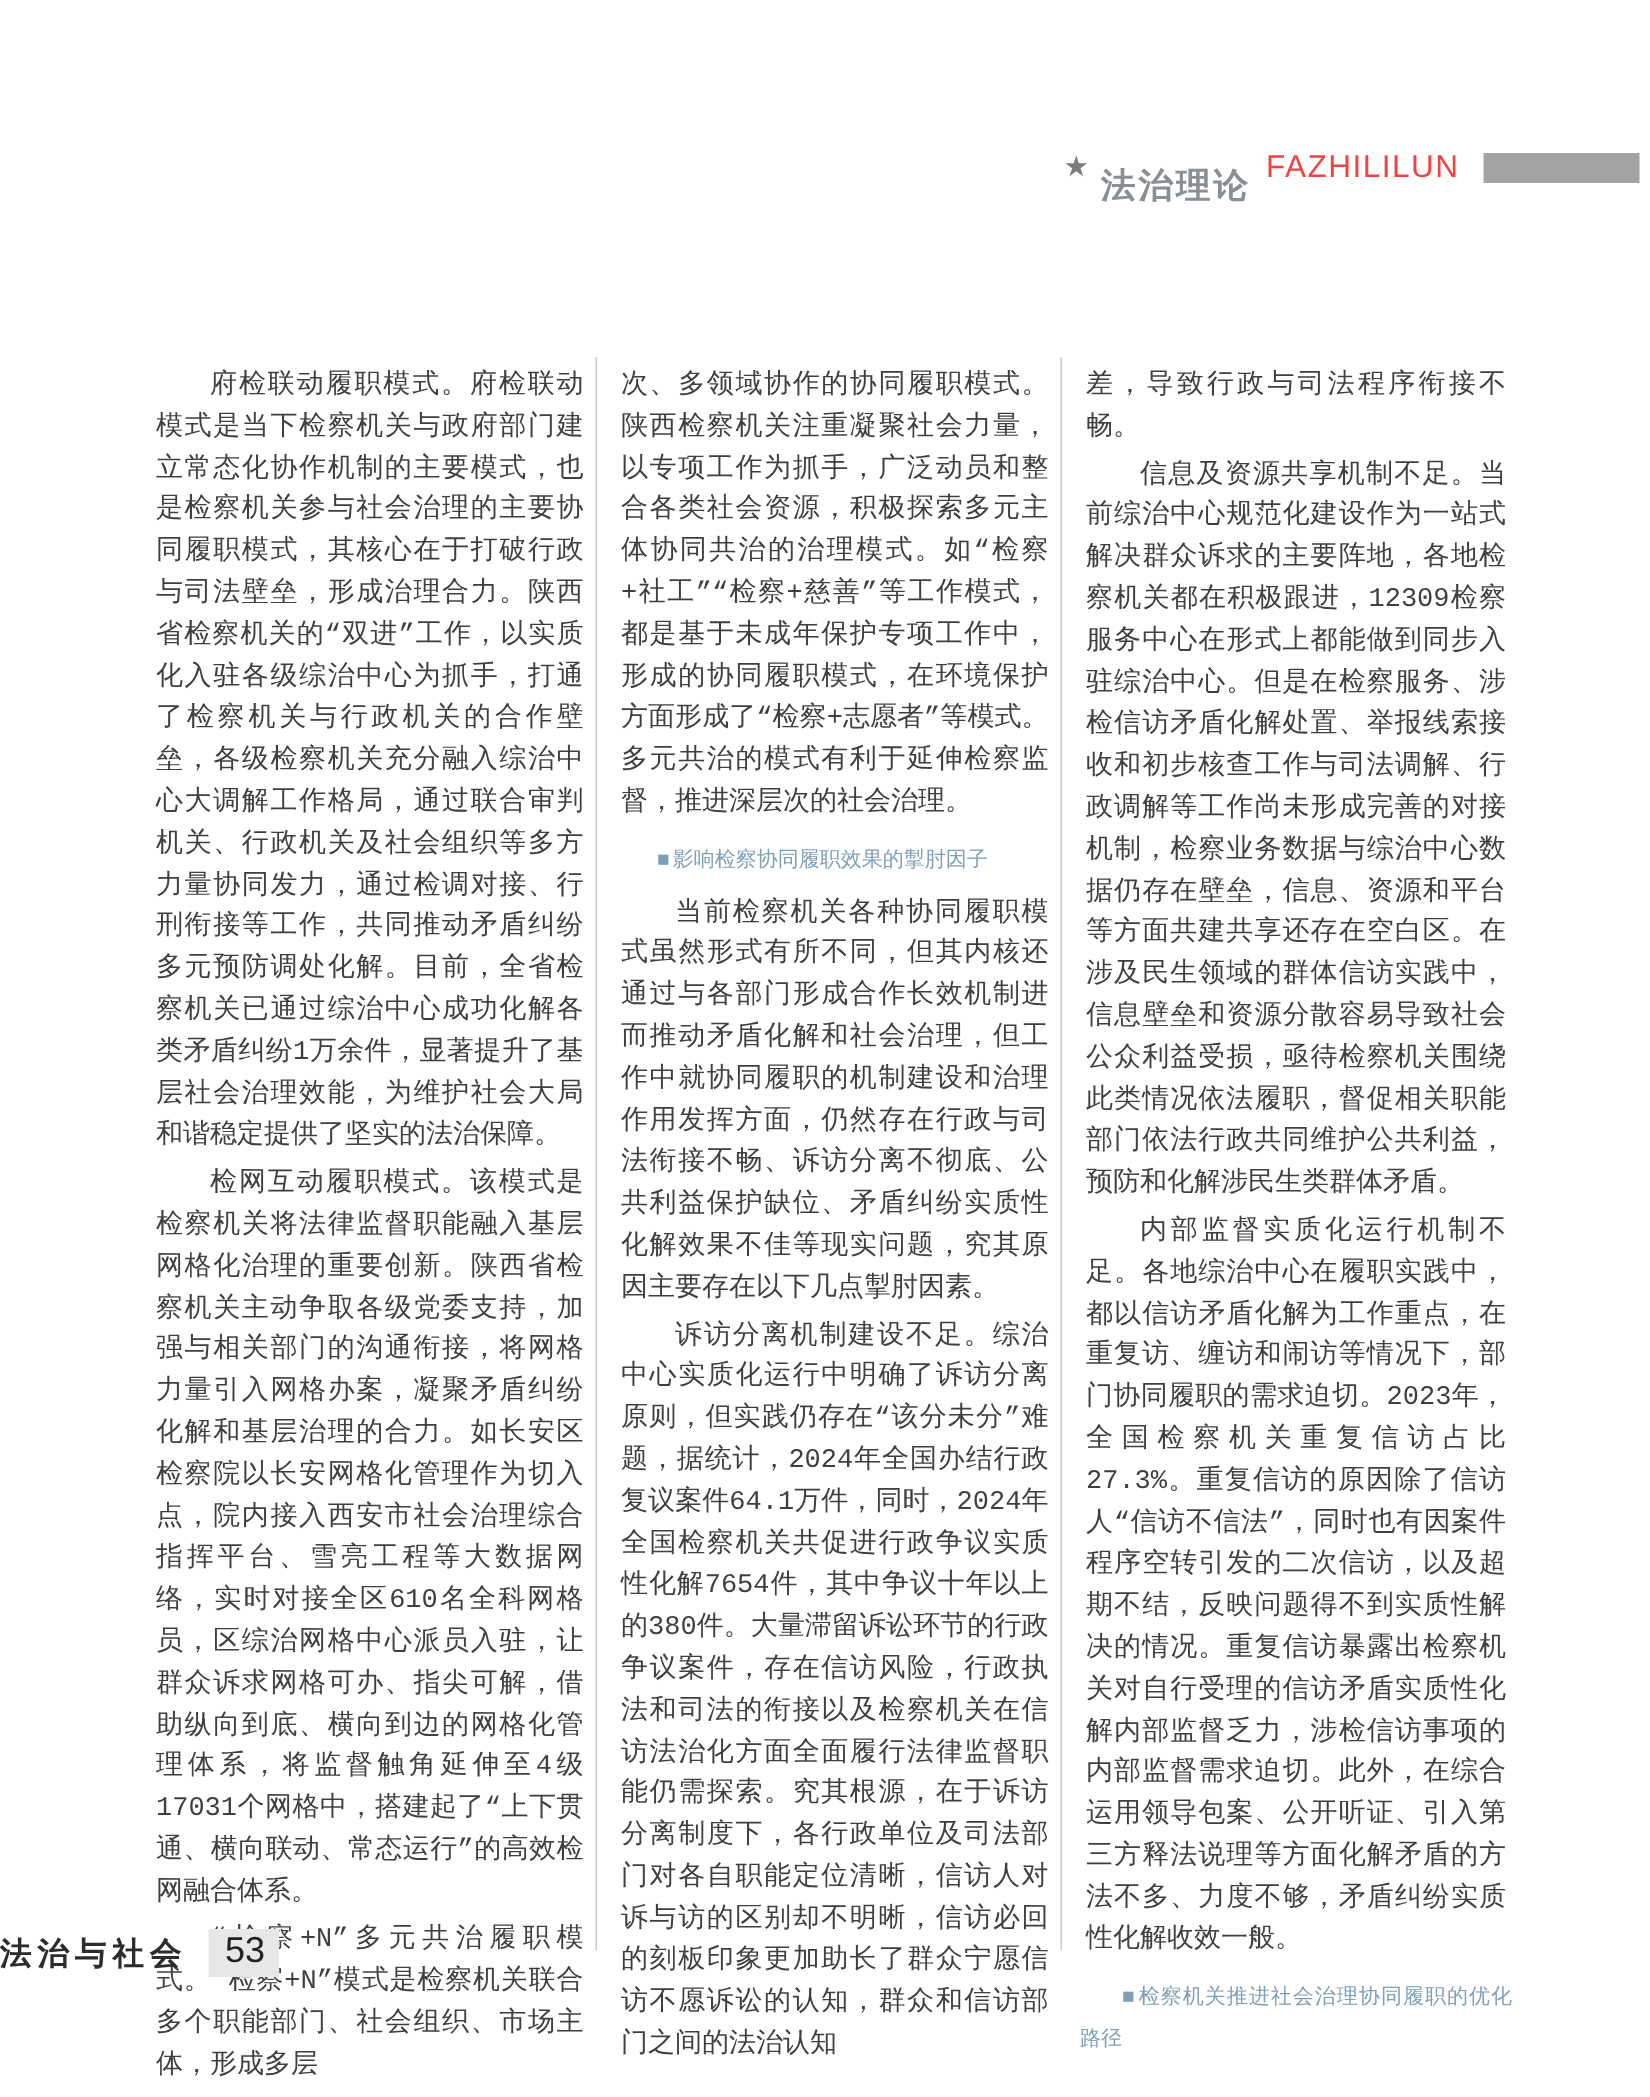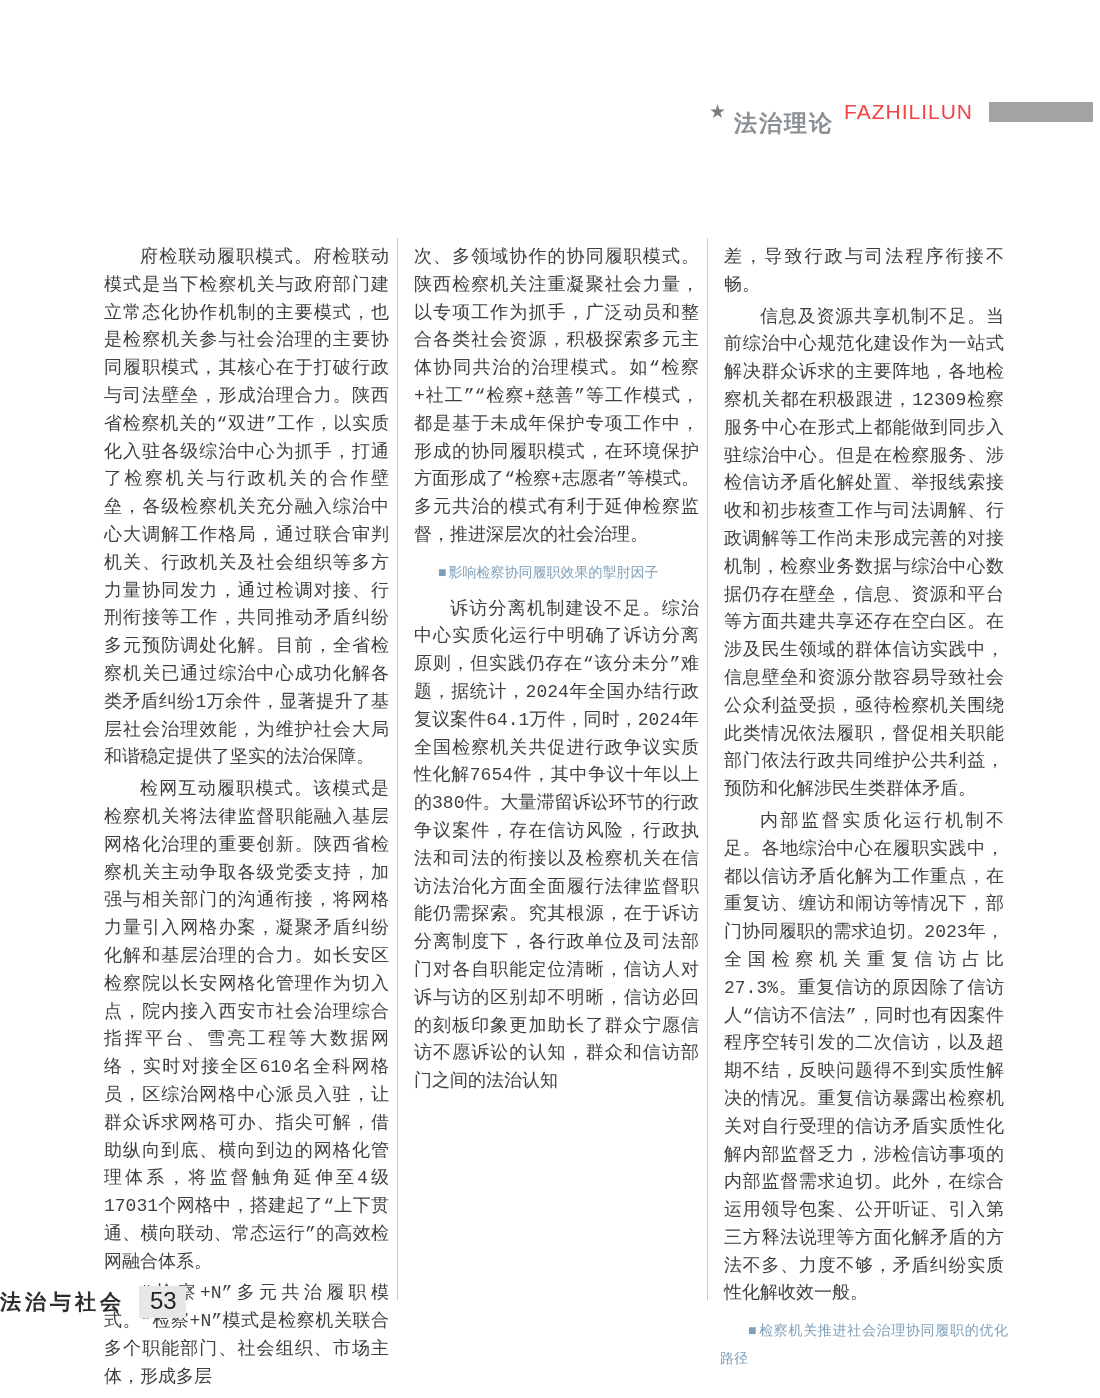--- a/index.html
+++ b/index.html
@@ -90,20 +90,21 @@
 
     <div class="col">
       <p class="indent">府检联动履职模式。府检联动模式是当下检察机关与政府部门建立常态化协作机制的主要模式，也是检察机关参与社会治理的主要协同履职模式，其核心在于打破行政与司法壁垒，形成治理合力。陕西省检察机关的“双进”工作，以实质化入驻各级综治中心为抓手，打通了检察机关与行政机关的合作壁垒，各级检察机关充分融入综治中心大调解工作格局，通过联合审判机关、行政机关及社会组织等多方力量协同发力，通过检调对接、行刑衔接等工作，共同推动矛盾纠纷多元预防调处化解。目前，全省检察机关已通过综治中心成功化解各类矛盾纠纷1万余件，显著提升了基层社会治理效能，为维护社会大局和谐稳定提供了坚实的法治保障。</p>
       <p class="indent">检网互动履职模式。该模式是检察机关将法律监督职能融入基层网格化治理的重要创新。陕西省检察机关主动争取各级党委支持，加强与相关部门的沟通衔接，将网格力量引入网格办案，凝聚矛盾纠纷化解和基层治理的合力。如长安区检察院以长安网格化管理作为切入点，院内接入西安市社会治理综合指挥平台、雪亮工程等大数据网络，实时对接全区610名全科网格员，区综治网格中心派员入驻，让群众诉求网格可办、指尖可解，借助纵向到底、横向到边的网格化管理体系，将监督触角延伸至4级17031个网格中，搭建起了“上下贯通、横向联动、常态运行”的高效检网融合体系。</p>
       <p class="indent">“检察+N”多元共治履职模式。“检察+N”模式是检察机关联合多个职能部门、社会组织、市场主体，形成多层</p>
     </div>
 
     <div class="col">
       <p>次、多领域协作的协同履职模式。陕西检察机关注重凝聚社会力量，以专项工作为抓手，广泛动员和整合各类社会资源，积极探索多元主体协同共治的治理模式。如“检察+社工”“检察+慈善”等工作模式，都是基于未成年保护专项工作中，形成的协同履职模式，在环境保护方面形成了“检察+志愿者”等模式。多元共治的模式有利于延伸检察监督，推进深层次的社会治理。</p>
       <p class="heading"><span class="bullet">■</span><span>影响检察协同履职效果的掣肘因子</span></p>
+      <p class="indent">当前检察机关各种协同履职模式虽然形式有所不同，但其内核还通过与各部门形成合作长效机制进而推动矛盾化解和社会治理，但工作中就协同履职的机制建设和治理作用发挥方面，仍然存在行政与司法衔接不畅、诉访分离不彻底、公共利益保护缺位、矛盾纠纷实质性化解效果不佳等现实问题，究其原因主要存在以下几点掣肘因素。</p>
       <p class="indent">诉访分离机制建设不足。综治中心实质化运行中明确了诉访分离原则，但实践仍存在“该分未分”难题，据统计，2024年全国办结行政复议案件64.1万件，同时，2024年全国检察机关共促进行政争议实质性化解7654件，其中争议十年以上的380件。大量滞留诉讼环节的行政争议案件，存在信访风险，行政执法和司法的衔接以及检察机关在信访法治化方面全面履行法律监督职能仍需探索。究其根源，在于诉访分离制度下，各行政单位及司法部门对各自职能定位清晰，信访人对诉与访的区别却不明晰，信访必回的刻板印象更加助长了群众宁愿信访不愿诉讼的认知，群众和信访部门之间的法治认知</p>
     </div>
 
     <div class="col last">
       <p>差，导致行政与司法程序衔接不畅。</p>
       <p class="indent">信息及资源共享机制不足。当前综治中心规范化建设作为一站式解决群众诉求的主要阵地，各地检察机关都在积极跟进，12309检察服务中心在形式上都能做到同步入驻综治中心。但是在检察服务、涉检信访矛盾化解处置、举报线索接收和初步核查工作与司法调解、行政调解等工作尚未形成完善的对接机制，检察业务数据与综治中心数据仍存在壁垒，信息、资源和平台等方面共建共享还存在空白区。在涉及民生领域的群体信访实践中，信息壁垒和资源分散容易导致社会公众利益受损，亟待检察机关围绕此类情况依法履职，督促相关职能部门依法行政共同维护公共利益，预防和化解涉民生类群体矛盾。</p>
       <p class="indent">内部监督实质化运行机制不足。各地综治中心在履职实践中，都以信访矛盾化解为工作重点，在重复访、缠访和闹访等情况下，部门协同履职的需求迫切。2023年，全国检察机关重复信访占比27.3%。重复信访的原因除了信访人“信访不信法”，同时也有因案件程序空转引发的二次信访，以及超期不结，反映问题得不到实质性解决的情况。重复信访暴露出检察机关对自行受理的信访矛盾实质性化解内部监督乏力，涉检信访事项的内部监督需求迫切。此外，在综合运用领导包案、公开听证、引入第三方释法说理等方面化解矛盾的方法不多、力度不够，矛盾纠纷实质性化解收效一般。</p>
       <p class="heading"><span class="bullet">■</span><span>检察机关推进社会治理协同履职的优化路径</span></p>
     </div>
 

